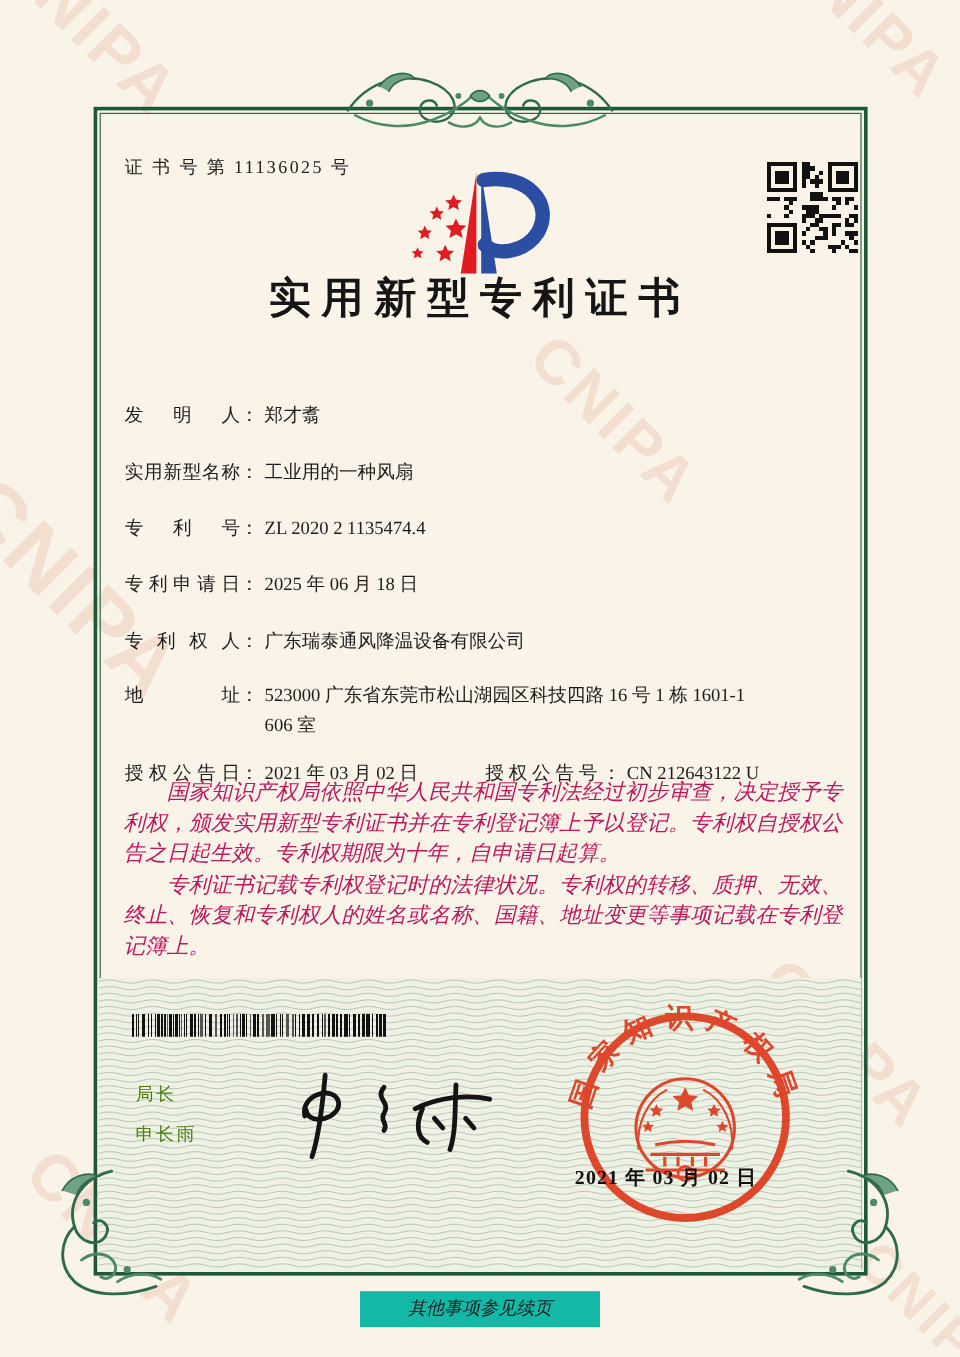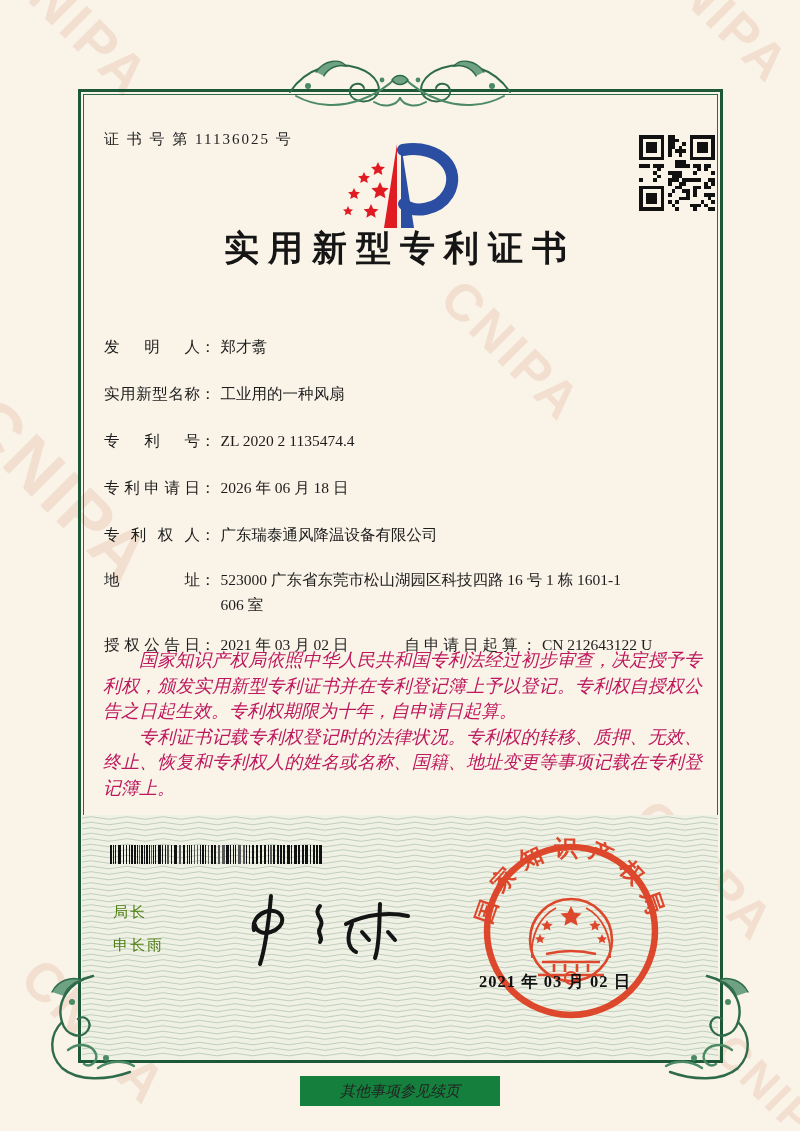--- a/index.html
+++ b/index.html
@@ -36,21 +36,21 @@
   .signer{position:absolute;left:113px;top:903px;font-family:Liberation Serif, serif;
           font-size:15px;color:#4d7c0f;}
   .signer div{margin-bottom:14px;letter-spacing:2px;}
   .signature{position:absolute;left:228px;top:890px;}
   .seal{position:absolute;left:468px;top:828px;}
   .seal-date{position:absolute;left:479px;top:971px;font-size:16.5px;font-weight:bold;
              letter-spacing:1px;color:#111;z-index:4;}
   .page-info{position:absolute;top:1084px;left:0;width:100%;text-align:center;
              font-size:13.5px;color:#333;z-index:3;}
   .cont-note{position:absolute;top:1076px;left:300px;width:200px;height:30px;
-             background:#15803d;text-align:center;line-height:30px;font-size:15px;
+             background:#14b8a6;text-align:center;line-height:30px;font-size:15px;
              font-style:italic;color:#222;z-index:3;}
   .ornament{position:absolute;z-index:4;}
 </style>
 </head>
 <body>
 
 <div class="page">
 
   <span class="wm" style="left:-18px;top:-12px;font-size:56px;">CNIPA</span>
   <span class="wm" style="left:633px;top:-18px;font-size:52px;">CNIPA</span>
@@ -293,25 +293,25 @@
         <rect x="19" y="20" width="1" height="1" fill="#111"></rect>
         <rect x="20" y="20" width="1" height="1" fill="#111"></rect>
       </svg>
 
     <div class="title">实用新型专利证书</div>
 
     <div class="fields" id="fields">
         <div class="frow"><span class="flabel">发明人</span><span>：</span><span class="fvalue">郑才翥</span></div>
         <div class="frow"><span class="flabel">实用新型名称</span><span>：</span><span class="fvalue">工业用的一种风扇</span></div>
         <div class="frow"><span class="flabel">专利号</span><span>：</span><span class="fvalue">ZL 2020 2 1135474.4</span></div>
-        <div class="frow"><span class="flabel">专利申请日</span><span>：</span><span class="fvalue">2026 年 06 月 18 日</span></div>
+        <div class="frow"><span class="flabel">专利申请日</span><span>：</span><span class="fvalue">2025 年 06 月 18 日</span></div>
         <div class="frow"><span class="flabel">专利权人</span><span>：</span><span class="fvalue">广东瑞泰通风降温设备有限公司</span></div>
         <div class="frow addr"><span class="flabel">地址</span><span>：</span><span class="fvalue">523000 广东省东莞市松山湖园区科技四路 16 号 1 栋 1601-1
 606 室</span></div>
-        <div class="frow"><span class="flabel">授权公告日</span><span>：</span><span class="fvalue">2021 年 03 月 02 日</span><span class="flabel2">自申请日起算</span><span>：</span><span class="fvalue">CN 212643122 U</span></div>
+        <div class="frow"><span class="flabel">授权公告日</span><span>：</span><span class="fvalue">2021 年 03 月 02 日</span><span class="flabel2">授权公告号</span><span>：</span><span class="fvalue">CN 212643122 U</span></div>
       </div>
 
     <div class="paras">
       <p>国家知识产权局依照中华人民共和国专利法经过初步审查，决定授予专利权，颁发实用新型专利证书并在专利登记簿上予以登记。专利权自授权公告之日起生效。专利权期限为十年，自申请日起算。</p>
       <p>专利证书记载专利权登记时的法律状况。专利权的转移、质押、无效、终止、恢复和专利权人的姓名或名称、国籍、地址变更等事项记载在专利登记簿上。</p>
     </div>
 
     <svg class="barcode" id="barcode" width="212" height="19" viewBox="0 0 212 19" shape-rendering="crispEdges">
         <rect x="0" y="0" width="2" height="19" fill="#111"></rect>
         <rect x="3" y="0" width="1" height="19" fill="#111"></rect>

